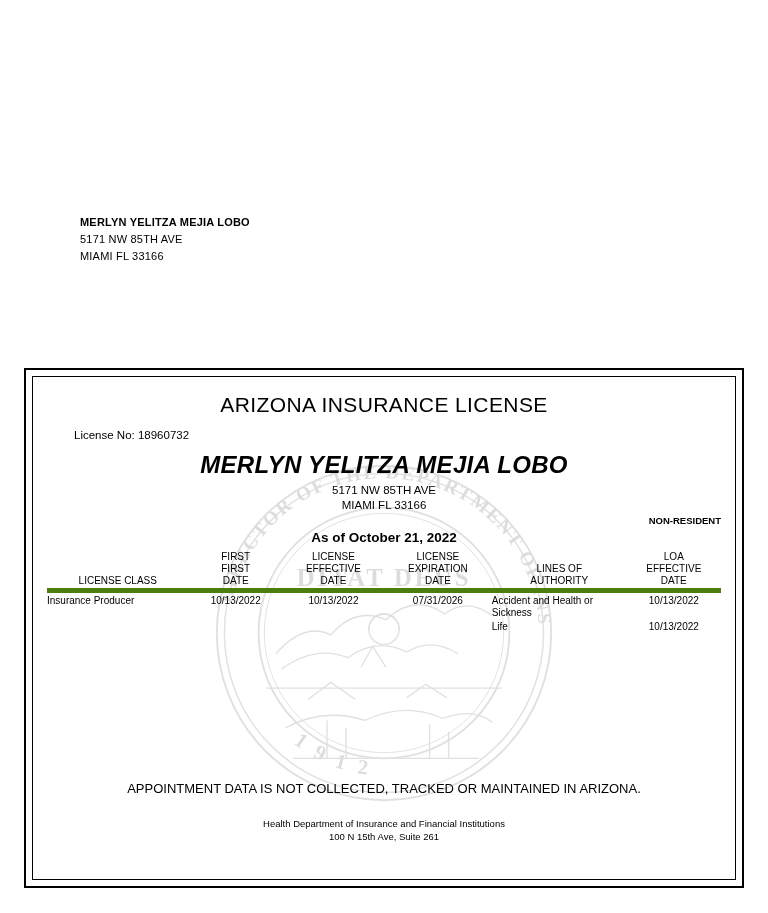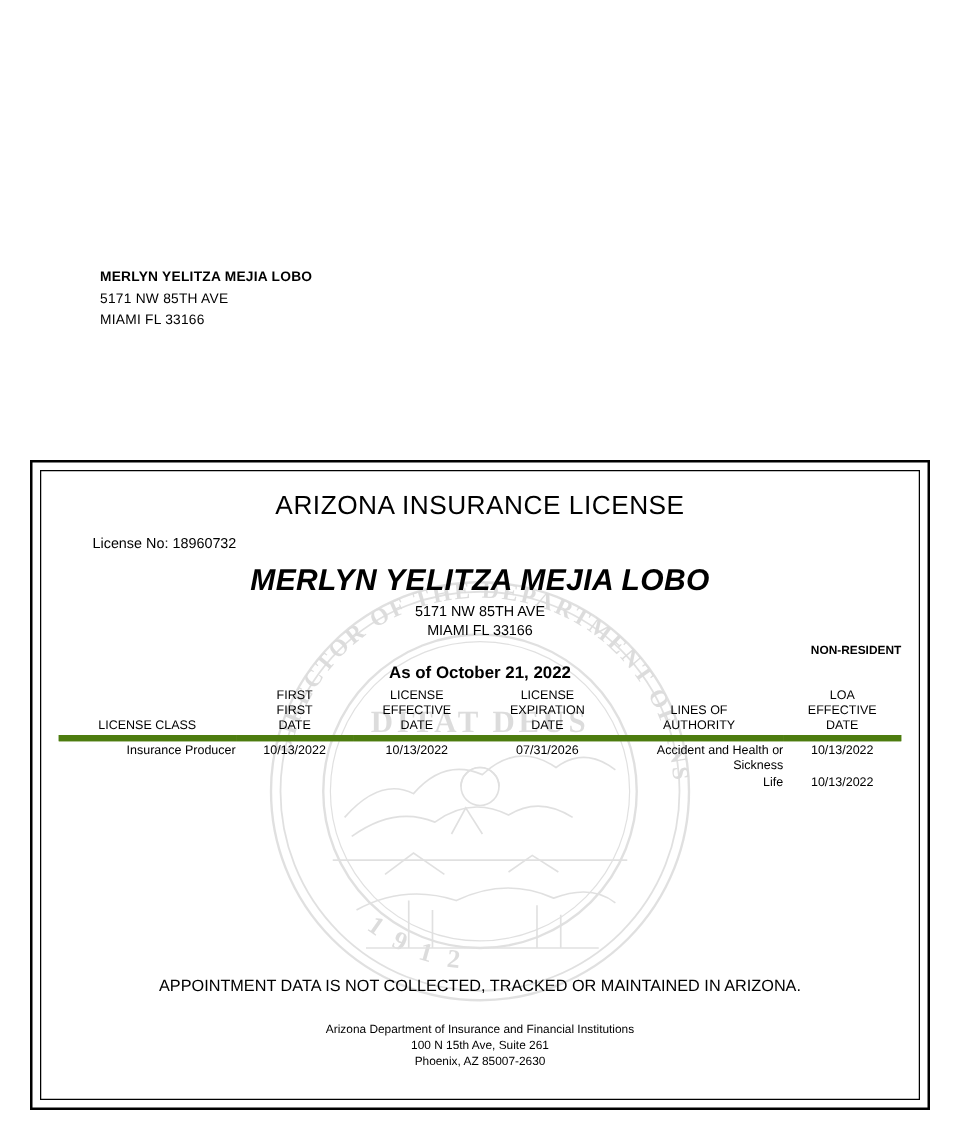--- a/index.html
+++ b/index.html
@@ -129,21 +129,21 @@
   }
   table.lic th.c { text-align: center; }
   table.lic th.l { text-align: center; }
   table.lic td {
     font-size: 10px;
     vertical-align: top;
     padding: 2px 0 0 0;
     line-height: 12px;
   }
   table.lic td.c { text-align: center; }
-  table.lic td.l { text-align: right; }
+  table.lic td.l { text-align: left; }
   col.cls   { width: 21%; }
   col.first { width: 14%; }
   col.eff   { width: 15%; }
   col.exp   { width: 16%; }
   col.loa   { width: 20%; }
   col.loaeff{ width: 14%; }
 
   
   .appt-note {
     position: absolute;
@@ -273,19 +273,18 @@
             <td class="l">Life</td>
             <td class="c">10/13/2022</td>
           </tr>
         </tbody>
       </table>
     </div>
 
     <div class="appt-note">APPOINTMENT DATA IS NOT COLLECTED, TRACKED OR MAINTAINED IN ARIZONA.</div>
 
     <div class="dept">
-      <div>Arizona Department of Insurance and Financial Institutions</div>
+      <div>Health Department of Insurance and Financial Institutions</div>
       <div>100 N 15th Ave, Suite 261</div>
-      <div>Phoenix, AZ 85007-2630</div>
     </div>
 
   </div>
 </div>
 
 </body></html>

